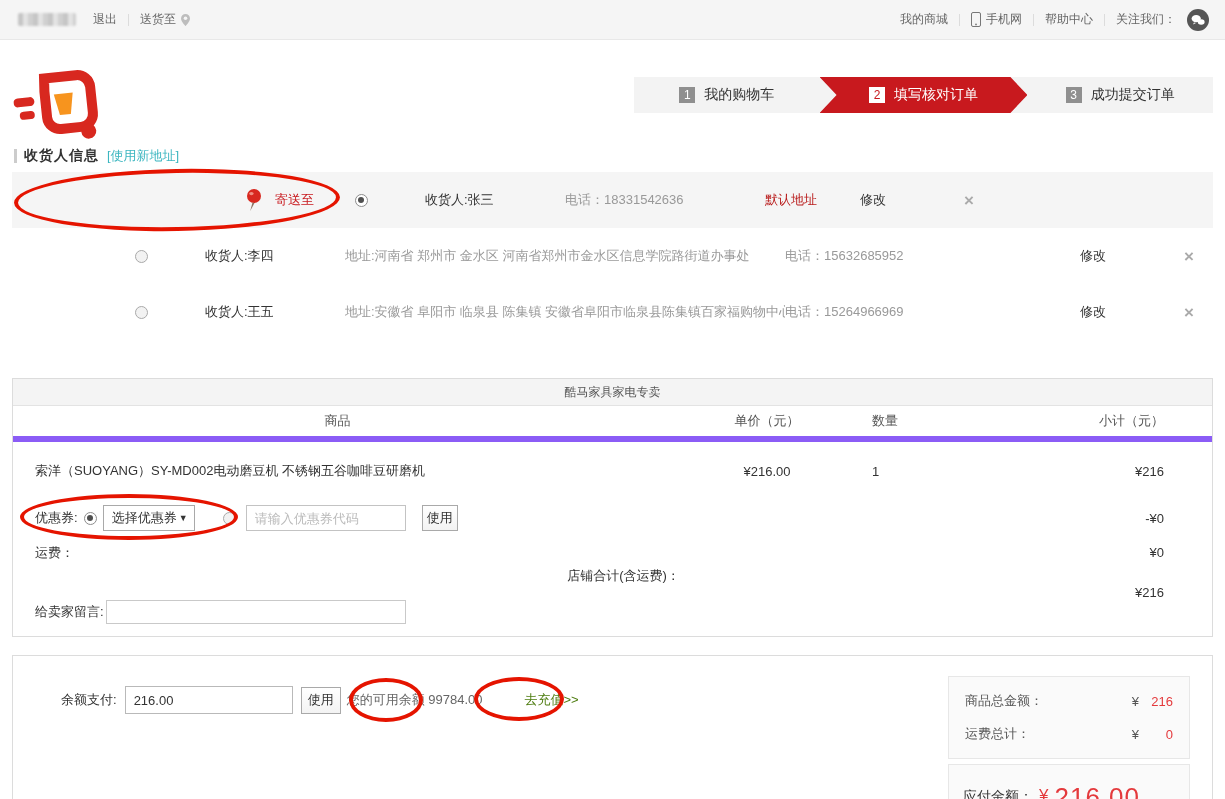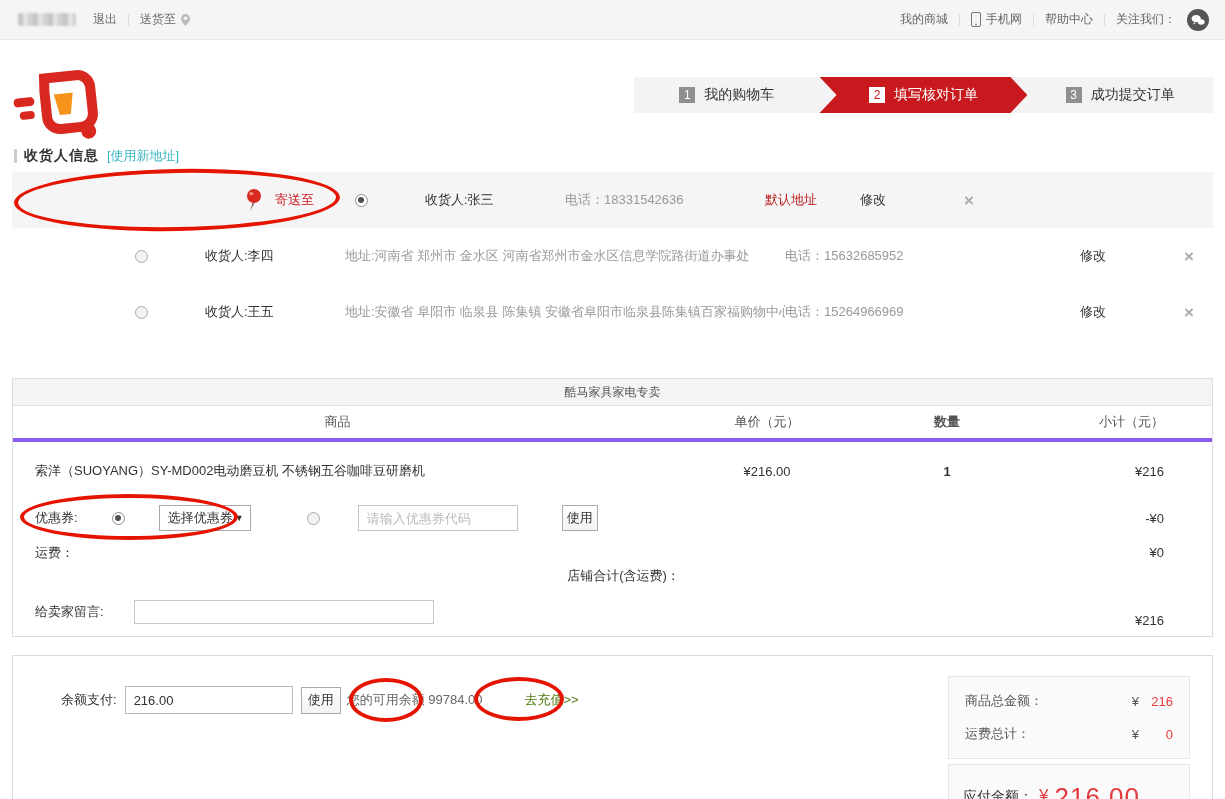--- a/index.html
+++ b/index.html
@@ -58,29 +58,29 @@
     display:flex; align-items:center; justify-content:center; cursor:pointer; }
   .radio.sel { background:#fff; border-color:#8c8c8c; }
   .radio.sel::after { content:""; width:6px; height:6px; border-radius:50%; background:#4f4f4f; }
 
   
   .order-box { position:absolute; left:12px; top:378px; width:1201px; height:259px;
     border:1px solid #dcdcdc; background:#fff; }
   .shop-header { height:27px; line-height:26px; text-align:center; background:#f4f4f4;
     border-bottom:1px solid #e3e3e3; font-size:12px; color:#555; }
   .cols-header { height:36px; display:flex; align-items:center; font-size:13px; color:#555;
-    border-bottom:4px solid #8b5cf6; }
+    border-bottom:6px solid #8b5cf6; }
   .c-prod { flex:1; text-align:center; }
   .c-price { width:210px; text-align:center; }
-  .c-qty { width:150px; text-align:center;font-weight:bold; }
+  .c-qty { width:150px; text-align:left; }
   .c-sub { width:190px; text-align:right; padding-right:48px; }
   .item-row { display:flex; align-items:center; padding:20px 0 18px 0; font-size:13px; color:#333; }
   .item-title { flex:1; padding-left:22px; }
 
-  .frow { display:flex; align-items:center; padding-left:22px; font-size:13px; color:#333;gap:28px; }
+  .frow { display:flex; align-items:center; padding-left:22px; font-size:13px; color:#333; }
   .frow .rval { margin-left:auto; padding-right:48px; color:#333; }
   .coupon-row { height:40px; }
   .coupon-row > * { flex:0 0 auto; }
   .sel-box { width:92px; height:26px; border:1px solid #a9a9a9; background:#fff; margin-left:6px;
     display:flex; align-items:center; padding:0 6px 0 8px; cursor:pointer; }
   .sel-box .sel-txt { flex:1; font-size:13px; color:#333; }
   .sel-box .caret { font-size:9px; color:#333; }
   .code-input { width:160px; height:26px; border:1px solid #c3c3c3; padding:0 8px; font-size:13px; color:#333;
     font-family:inherit; margin-left:10px; }
   .code-input::placeholder { color:#bbb; }

